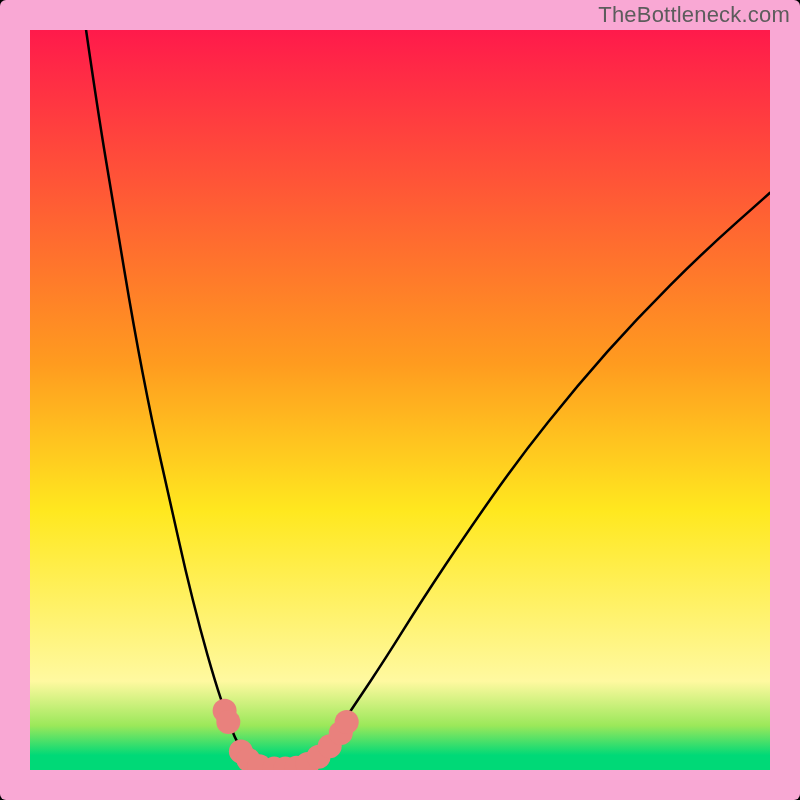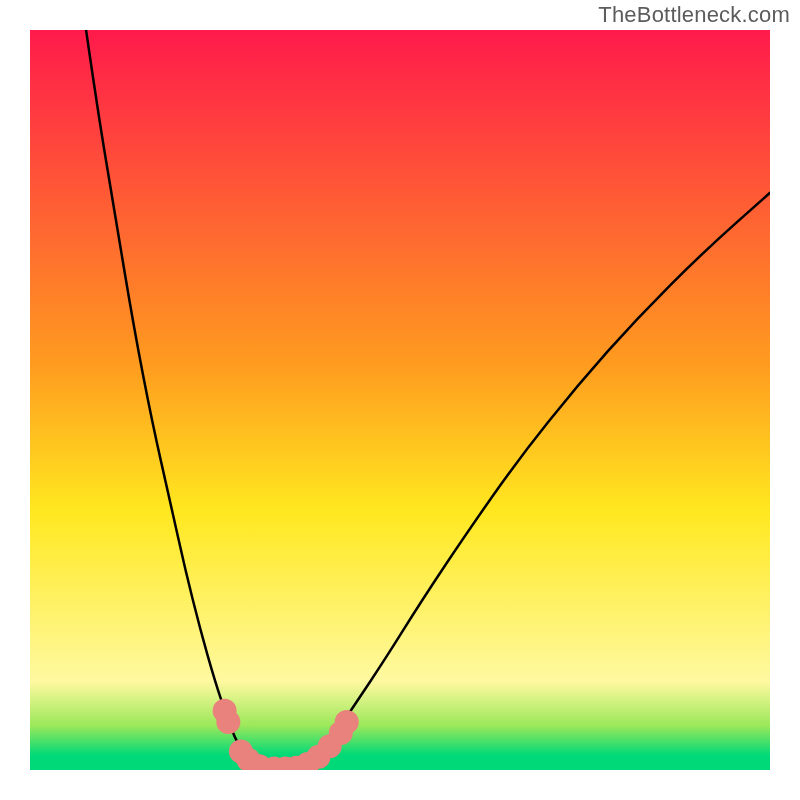--- a/index.html
+++ b/index.html
@@ -9,21 +9,22 @@
     height: 800px;
     background: #000;
     font-family: Arial, Helvetica, sans-serif;
   }
   .frame {
     position: absolute;
     left: 0;
     top: 0;
     width: 800px;
     height: 800px;
-    background: #ffffff;
+    background: #f9a8d4;
+    border-radius: 6px;
   }
   .watermark {
     position: absolute;
     top: 2px;
     right: 10px;
     font-size: 22px;
     font-weight: 500;
     color: #5c5c5c;
     z-index: 10;
     letter-spacing: 0.2px;

